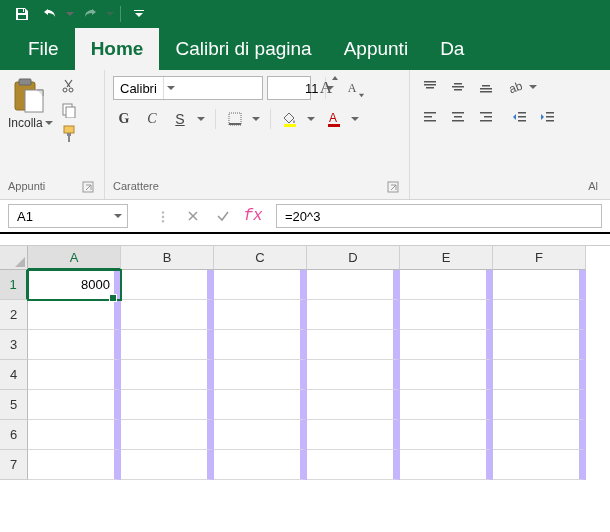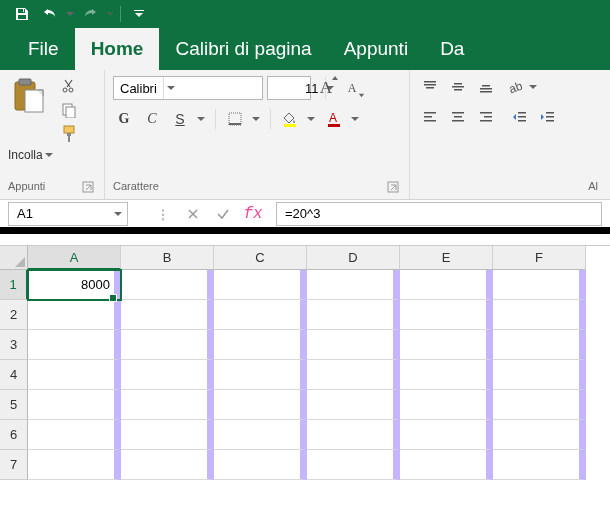--- a/index.html
+++ b/index.html
@@ -19,21 +19,21 @@
 
 
 .ribbon { background: #f3f3f3; border-bottom: 1px solid #d4d4d4; display: flex; height: 130px; }
 .rgroup { padding: 6px 8px 4px; border-right: 1px solid #dcdcdc; display: flex; flex-direction: column; justify-content: space-between; }
 .rgroup .controls { display: flex; align-items: flex-start; }
 .rgroup .label-row { display: flex; align-items: center; gap: 6px; font-size: 11px; color: #666; height: 18px; margin-top: 2px; position: relative; }
 .rgroup .label-row .launcher { position: absolute; right: 0; bottom: 0; width: 14px; height: 14px; }
 .rgroup .label-row .launcher svg { fill: #888; }
 
 
-.clip-left { display: flex; flex-direction: column; align-items: center; gap: 32px; }
+.clip-left { display: flex; flex-direction: column; align-items: center; }
 .clip-left .paste-icon { width: 38px; height: 38px; position: relative; }
 .clip-left .paste-label { font-size: 12px; color: #333; margin-top: 2px; display: flex; align-items: center; gap: 2px; }
 .clip-right { display: flex; flex-direction: column; gap: 4px; margin-left: 6px; }
 .clip-right .small-icon { width: 20px; height: 20px; display: flex; align-items: center; justify-content: center; }
 
 
 .font-row1 { display: flex; align-items: center; gap: 4px; margin-bottom: 8px; }
 .font-row2 { display: flex; align-items: center; gap: 6px; }
 .combo { background: #fff; border: 1px solid #b5b5b5; height: 24px; display: flex; align-items: center; font-size: 13px; }
 .combo .txt { padding: 0 6px; }
@@ -50,21 +50,21 @@
 .bold { font-weight: bold; font-family: "Times New Roman", serif; }
 .italic { font-style: italic; font-family: "Times New Roman", serif; }
 .underline { text-decoration: underline; font-family: "Times New Roman", serif; }
 
 
 .align-col { display: flex; flex-direction: column; gap: 8px; }
 .align-row { display: flex; gap: 4px; }
 .align-btn { width: 24px; height: 22px; display: flex; align-items: center; justify-content: center; }
 
 
-.formula-bar { height: 34px; background: #fff; border-bottom: 7px solid #000000; display: flex; align-items: center; padding: 3px 8px; }
+.formula-bar { height: 34px; background: #fff; border-bottom: 2px solid #000000; display: flex; align-items: center; padding: 3px 8px; }
 .name-box { border: 1px solid #bdbdbd; background: #fff; height: 24px; display: flex; align-items: center; width: 120px; }
 .name-box .txt { padding: 0 8px; font-size: 13px; flex: 1; }
 .name-box .dd { width: 18px; display: flex; align-items: center; justify-content: center; color: #888; }
 .fx-btns { display: flex; align-items: center; height: 24px; margin-left: 20px; border: none; }
 .fx-btns .fxb { width: 30px; height: 24px; display: flex; align-items: center; justify-content: center; color: #888; }
 .formula-input { border: 1px solid #bdbdbd; background: #fff; height: 24px; flex: 1; margin-left: 8px; padding: 0 8px; font-size: 13px; display: flex; align-items: center; }
 
 
 .grid-area { display: flex; }
 .corner { width: 28px; height: 24px; background: #e8e8e8; border-right: 1px solid #bbb; border-bottom: 1px solid #bbb; position: relative; }

